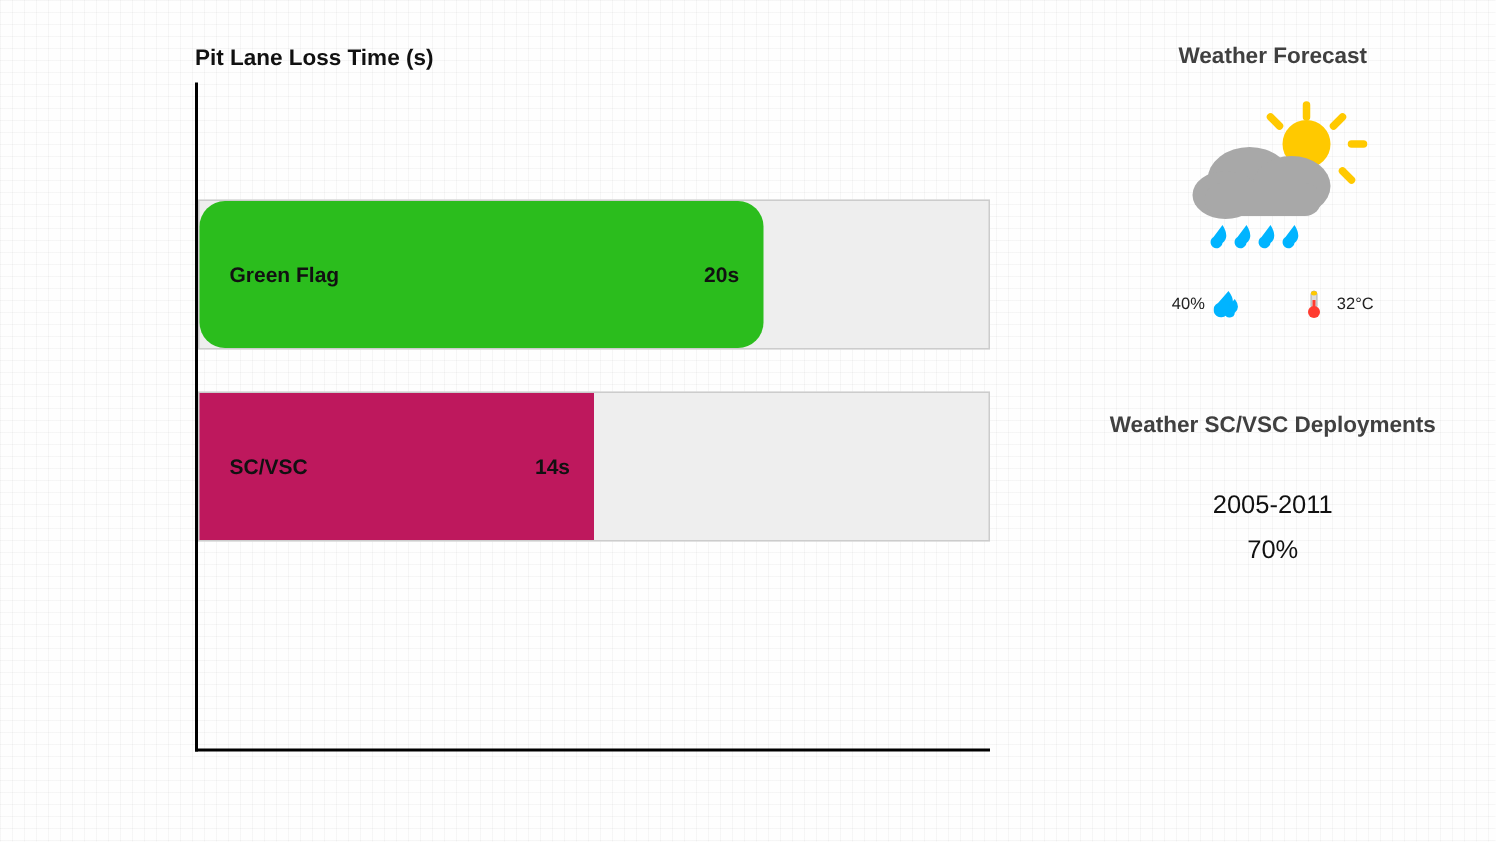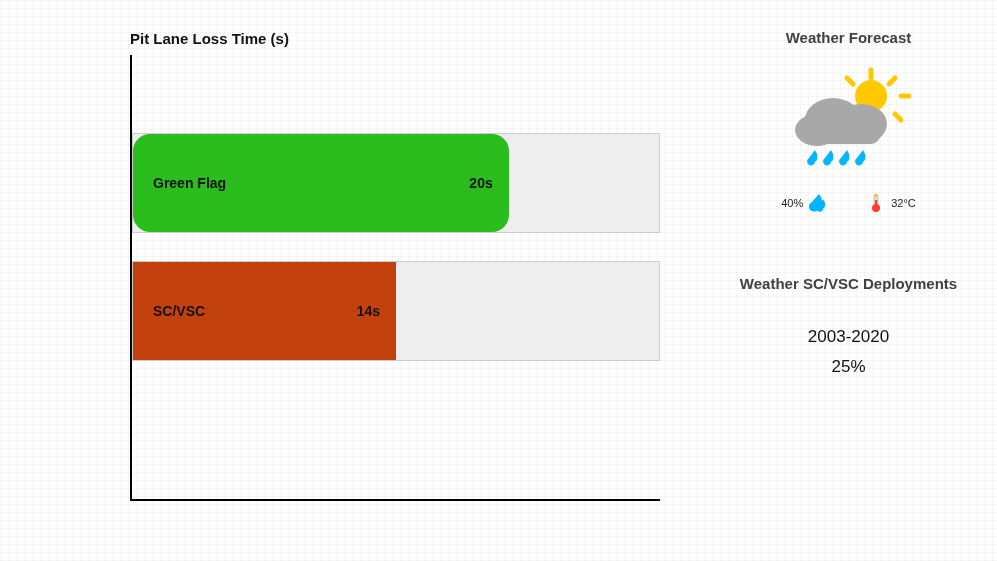--- a/index.html
+++ b/index.html
@@ -69,21 +69,21 @@
     position: absolute;
     top: 0;
     left: 0;
     height: 100%;
     display: flex;
     align-items: center;
     justify-content: space-between;
     padding: 0 16px 0 20px;
   }
   .bar-fill.green { background: #2bbd1d; border-radius: 17px; }
-  .bar-fill.yellow { background: #c2410c; }
+  .bar-fill.yellow { background: #be185d; }
   .bar-label {
     font-size: 14px;
     font-weight: 800;
     color: #111;
   }
   .bar-value {
     font-size: 14px;
     font-weight: 700;
     color: #111;
   }
@@ -219,18 +219,18 @@
               <rect x="7" y="2" width="4" height="3" rx="2" fill="#ffc900"></rect>
             </svg>
           </span>
           <span>32°C</span>
         </div>
       </div>
     </div>
 
     <div class="deploy-block">
       <div class="side-title">Weather SC/VSC Deployments</div>
-      <div class="deploy-years">2003-2020</div>
-      <div class="deploy-pct">25%</div>
+      <div class="deploy-years">2005-2011</div>
+      <div class="deploy-pct">70%</div>
     </div>
   </div>
 
 </div>
 
 </body></html>

